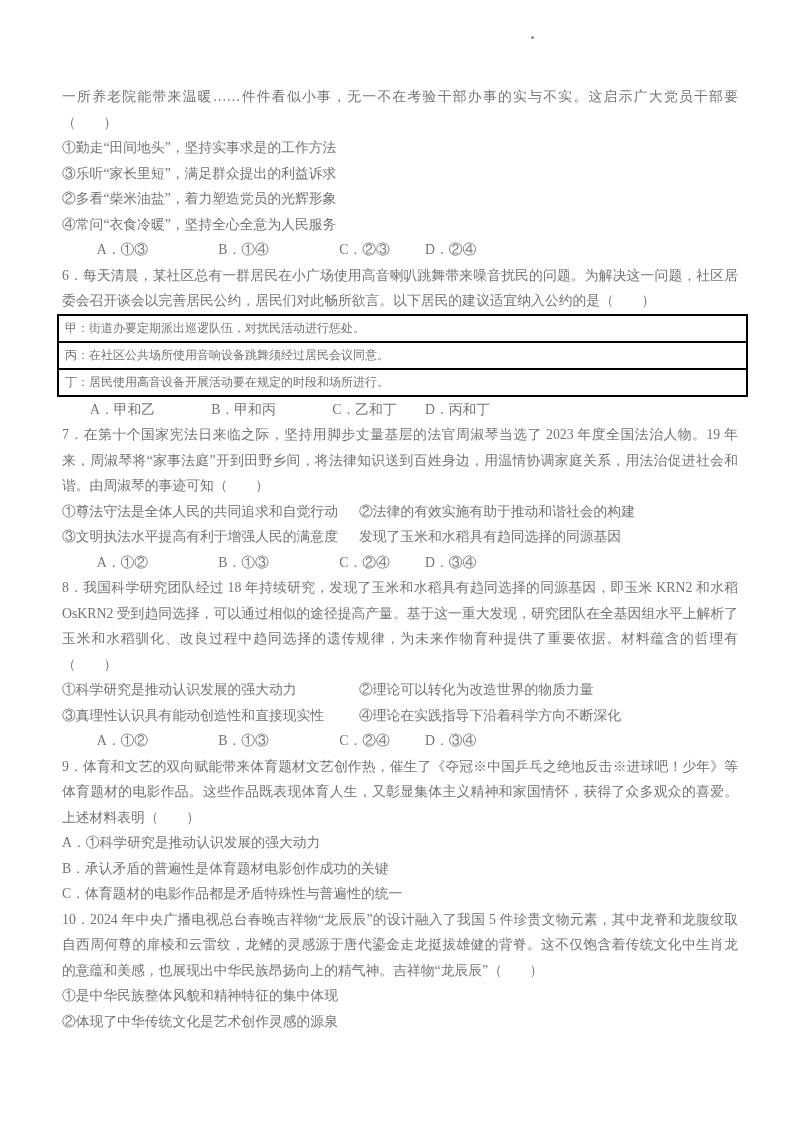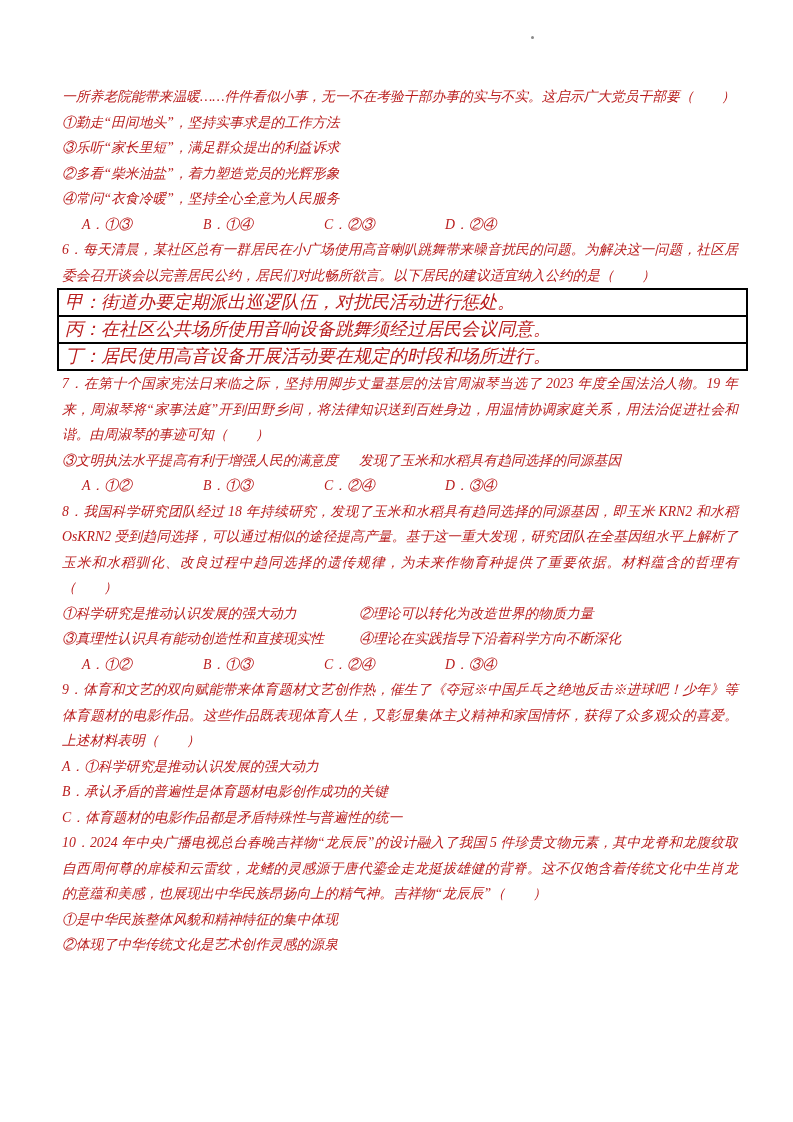--- a/index.html
+++ b/index.html
@@ -7,22 +7,21 @@
     padding: 0;
     background: #ffffff;
   }
   .page {
     position: relative;
     width: 793px;
     height: 1122px;
     background: #ffffff;
     overflow: hidden;
     font-family: "Liberation Serif", "DejaVu Serif", serif;
-    color: #b91c1c;
-    font-style: italic;
+    color: #737373;
   }
   .stray-dot {
     position: absolute;
     left: 531px;
     top: 36px;
     width: 3px;
     height: 3px;
     background: #8a8a8a;
     border-radius: 50%;
   }
@@ -41,36 +40,36 @@
 
   
   .numopt { display: block; }
 
   
   .optrow { display: flex; }
   .optrow .c1 { width: 297px; flex: 0 0 auto; text-align: left; }
   .optrow .c2 { flex: 1 1 auto; text-align: left; }
 
   
-  .answers { display: flex; text-align: left; margin-left: 20px; }
+  .answers { display: flex; text-align: center; }
   .answers span { display: inline-block; width: 121px; white-space: nowrap; }
   .answers span:last-child { width: auto; }
 
   
   table.opinions {
     border-collapse: collapse;
     margin-left: -5px;
     width: 691px;
     table-layout: fixed;
   }
   table.opinions td {
     border: 2px solid #000000;
     height: 25px;
     padding: 0 8px 0 6px;
-    font-size: 18px;
+    font-size: 12px;
     line-height: 25px;
     text-align: left;
     white-space: nowrap;
     overflow: hidden;
   }
 </style>
 </head>
 <body>
 
 <div class="page">
@@ -100,24 +99,34 @@
               <td>甲：街道办要定期派出巡逻队伍，对扰民活动进行惩处。</td>
             </tr>
           <tr>
               <td>丙：在社区公共场所使用音响设备跳舞须经过居民会议同意。</td>
             </tr>
           <tr>
               <td>丁：居民使用高音设备开展活动要在规定的时段和场所进行。</td>
             </tr>
         </tbody>
       </table>
+      <div class="answers">
+        <span>A．甲和乙</span>
+        <span>B．甲和丙</span>
+        <span>C．乙和丁</span>
+        <span>D．丙和丁</span>
+      </div>
     </section>
 
     <section>
       <p class="stem">7．在第十个国家宪法日来临之际，坚持用脚步丈量基层的法官周淑琴当选了 2023 年度全国法治人物。19 年来，周淑琴将“家事法庭”开到田野乡间，将法律知识送到百姓身边，用温情协调家庭关系，用法治促进社会和谐。由周淑琴的事迹可知（　　）</p>
+      <div class="optrow">
+        <span class="c1">①尊法守法是全体人民的共同追求和自觉行动</span>
+        <span class="c2">②法律的有效实施有助于推动和谐社会的构建</span>
+      </div>
       <div class="optrow">
         <span class="c1">③文明执法水平提高有利于增强人民的满意度</span>
         <span class="c2">发现了玉米和水稻具有趋同选择的同源基因</span>
       </div>
       <div class="answers">
         <span>A．①②</span>
         <span>B．①③</span>
         <span>C．②④</span>
         <span>D．③④</span>
       </div>

